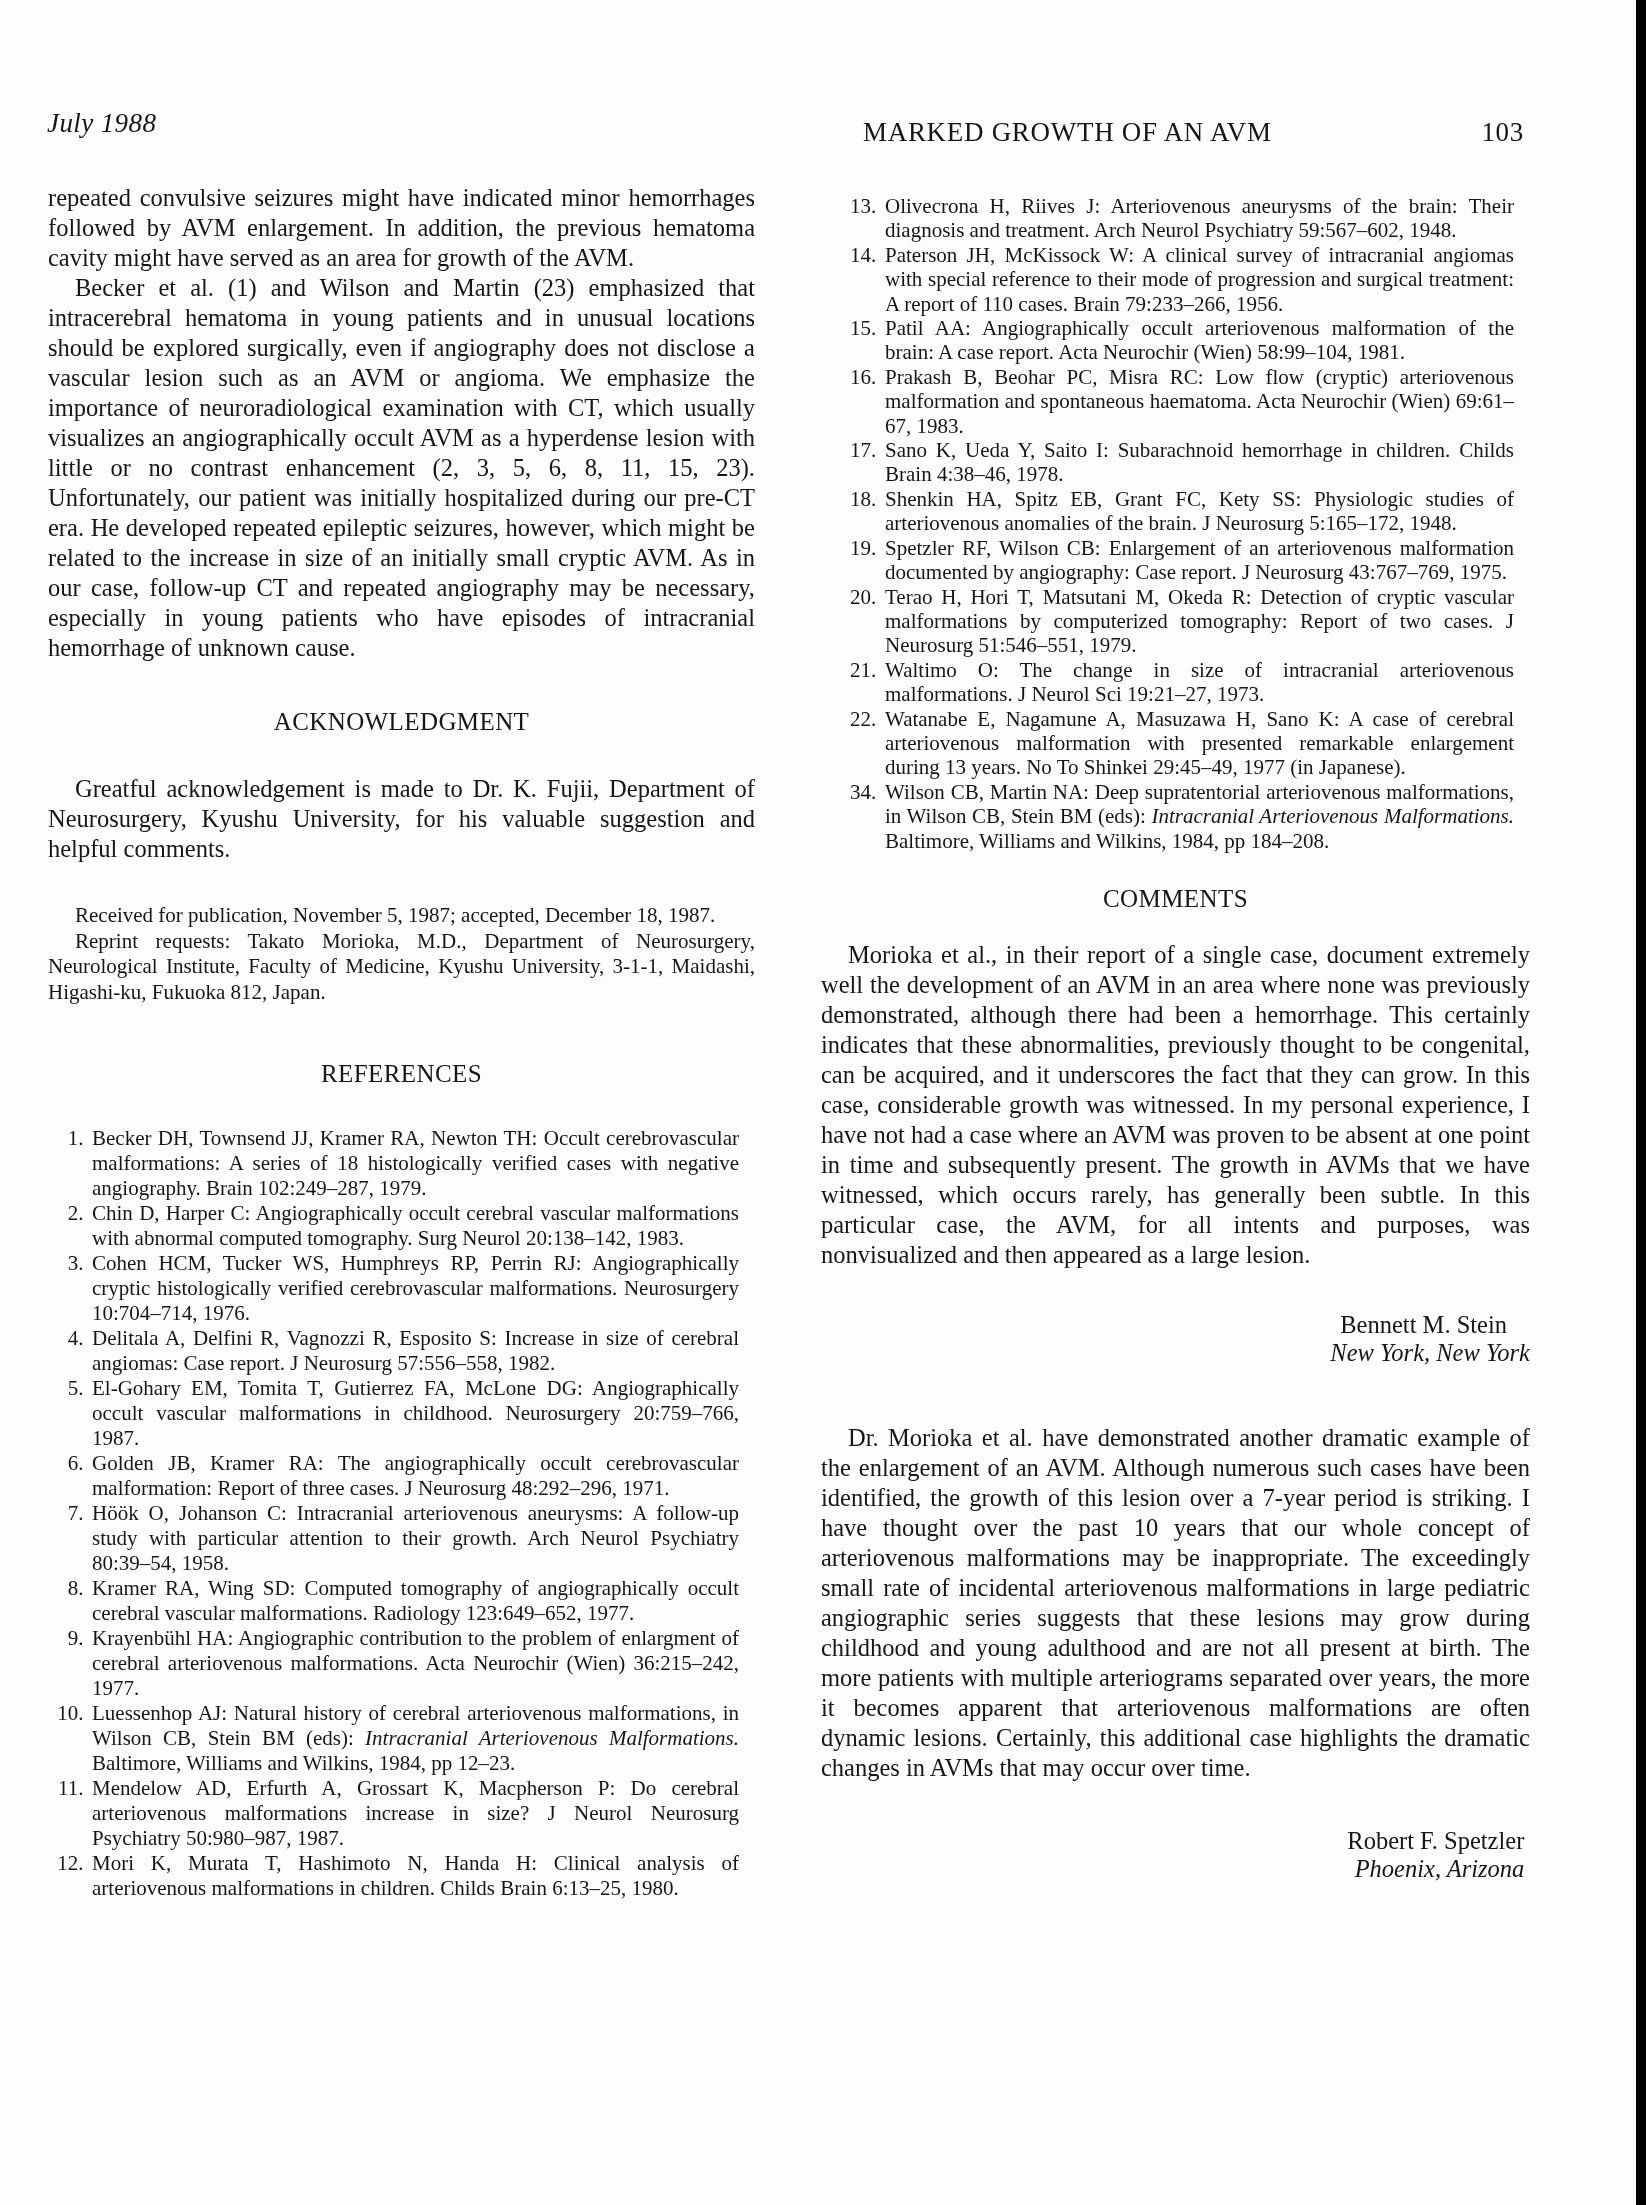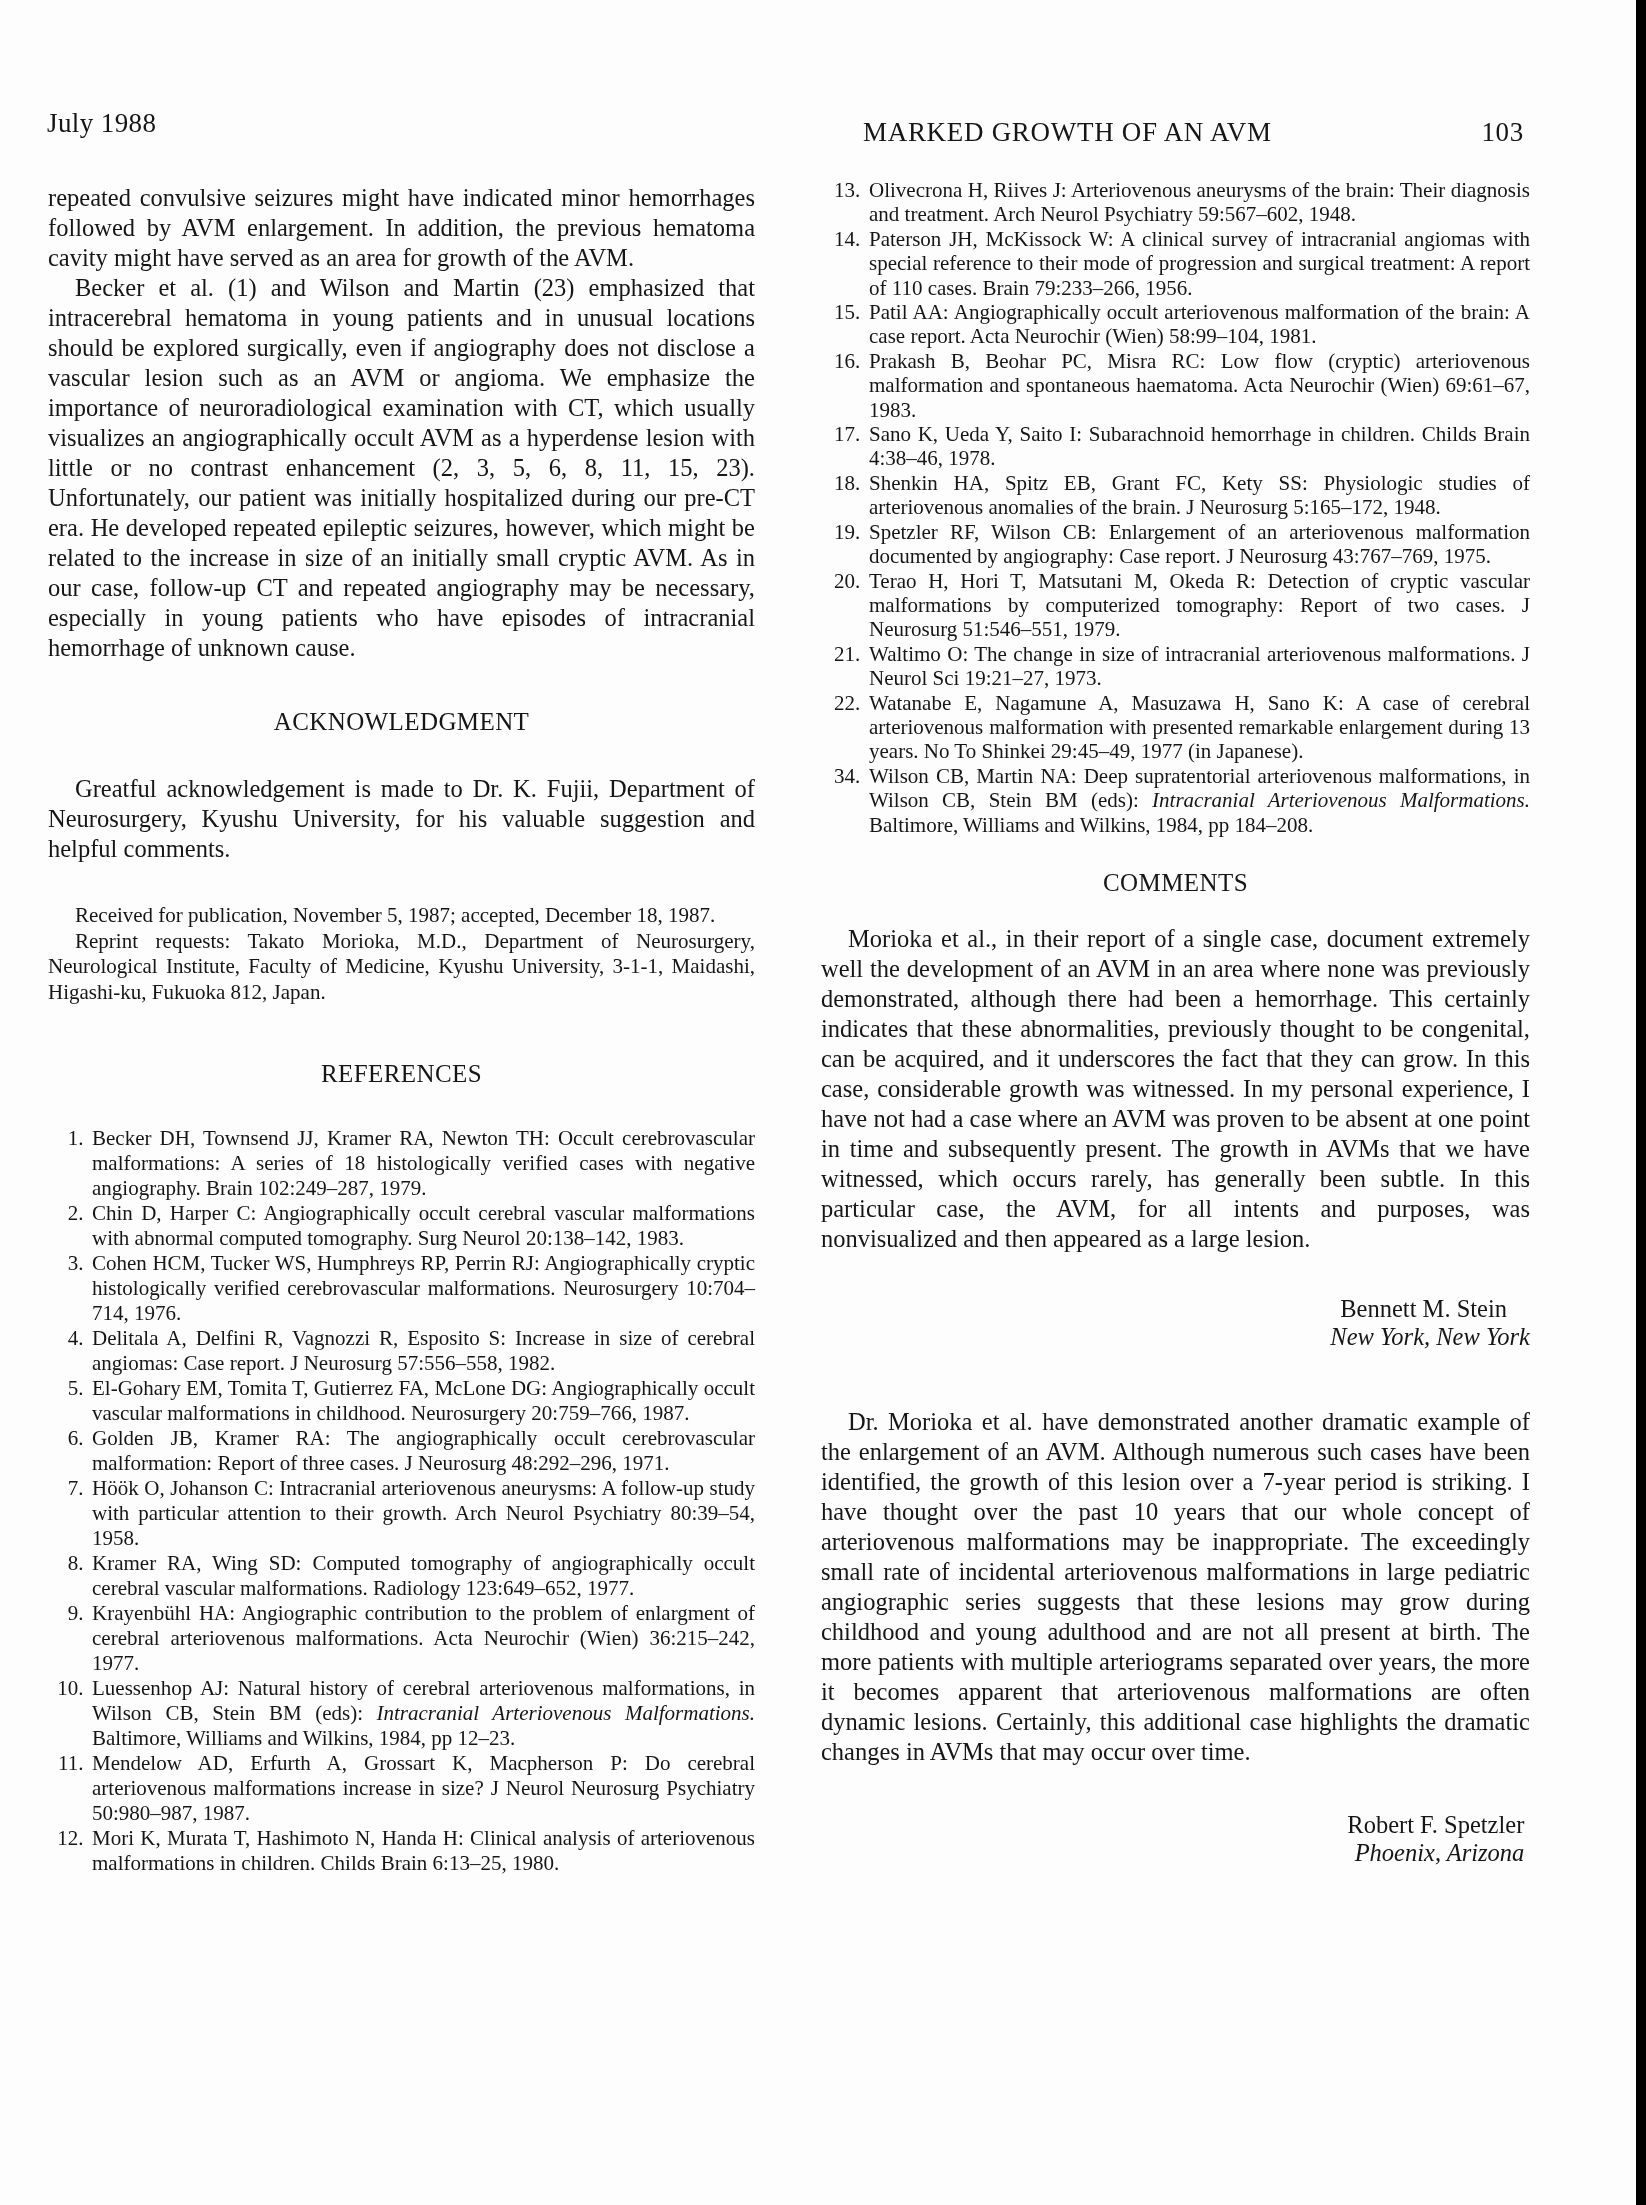--- a/index.html
+++ b/index.html
@@ -11,21 +11,21 @@
       font-family: "Liberation Serif", "DejaVu Serif", serif;
       color: #161616;
     }
     .page {
       position: absolute; left: 0; top: 0;
       width: 1636px; height: 2205px;
       background: #fdfdfd;
     }
     .running-head-left {
       position: absolute; left: 47px; top: 108px;
-      font-size: 27px; letter-spacing: 0.4px;
+      font-size: 27px; font-style: italic; letter-spacing: 0.4px;
     }
     .running-head-right {
       position: absolute; left: 863px; top: 117px; width: 661px;
       font-size: 27px; display: flex; justify-content: space-between;
       letter-spacing: 0.7px;
     }
     .col-left {
       position: absolute; left: 48px; top: 183px; width: 707px;
       font-size: 24.5px; line-height: 30px; text-align: justify;
     }
@@ -36,21 +36,21 @@
     p { margin: 0; }
     .indent { text-indent: 27px; }
     .section-title {
       text-align: center; font-size: 25px; letter-spacing: 0.4px;
       font-weight: normal; margin: 0;
     }
     .ack-title { margin-top: 44px; margin-bottom: 37px; }
     .ack-body { font-size: 24.5px; line-height: 30px; }
     .received { font-size: 21px; line-height: 25.6px; margin-top: 39px; }
     .ref-title { margin-top: 54px; margin-bottom: 37px; }
-    ol.refs { list-style: none; margin: 0; padding: 0; }
+    ol.refs { list-style: none; margin: 16px; padding: 0; }
     ol.refs li {
       position: relative; padding-left: 44px;
       font-size: 21px; line-height: 25px; text-align: justify;
       margin-bottom: 0;
     }
     .col-left ol.refs li { padding-left: 44px; }
     .col-left ol.refs { margin-left: 0; }
     ol.refs li .num {
       position: absolute; left: 0; width: 36px; text-align: right;
     }

